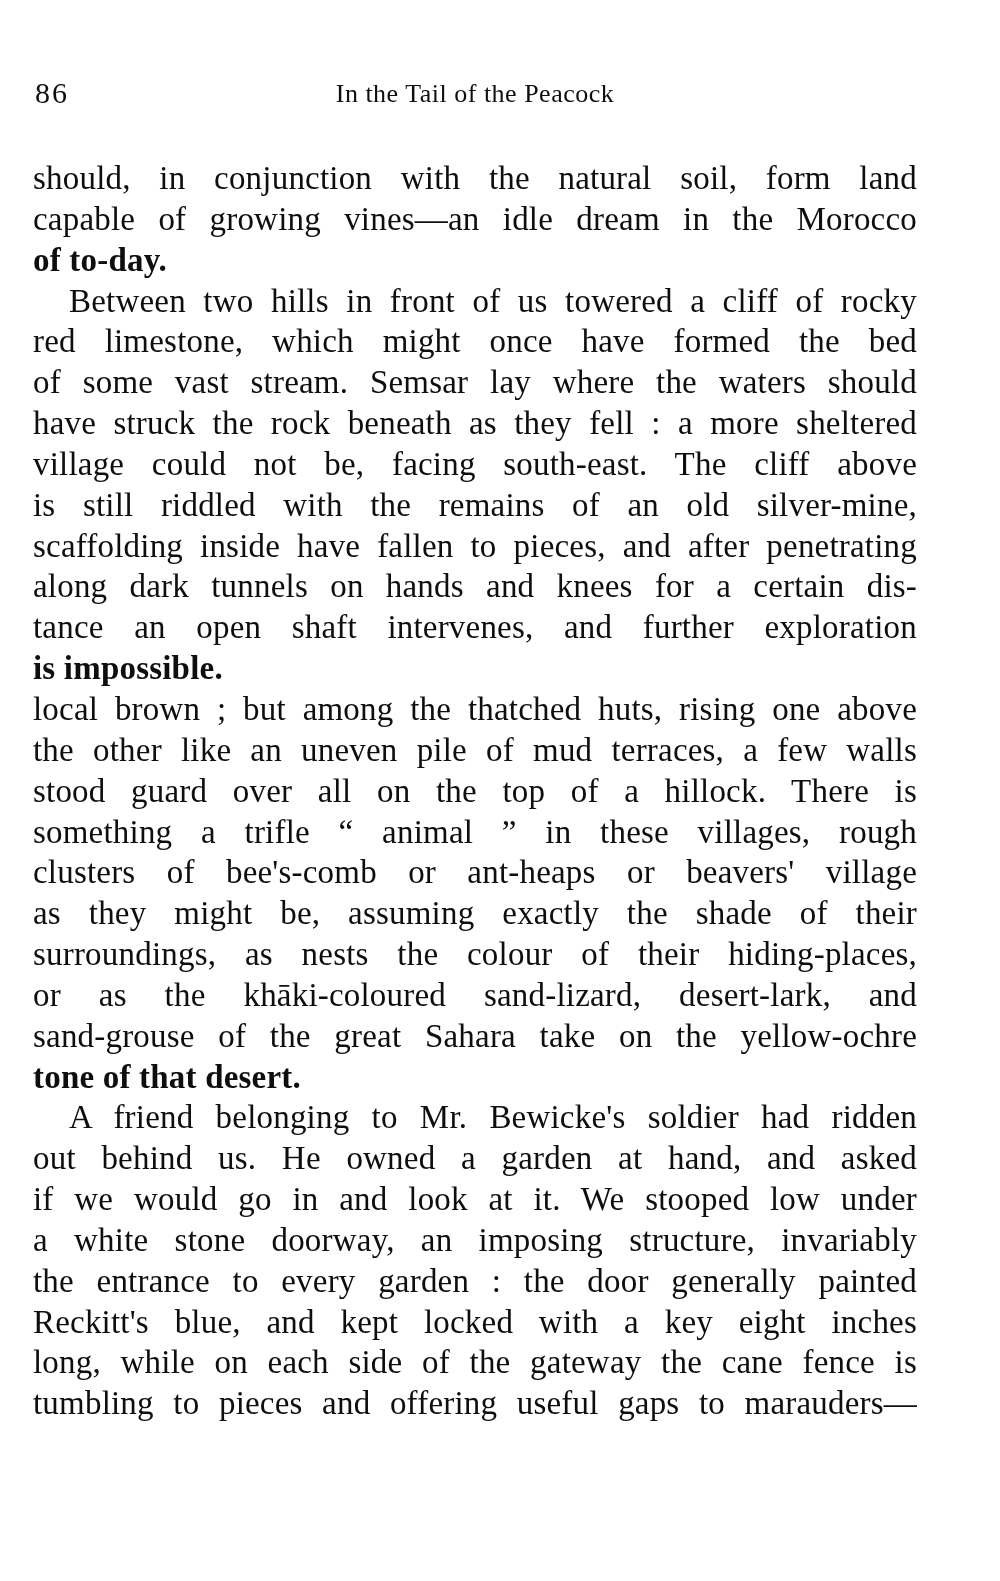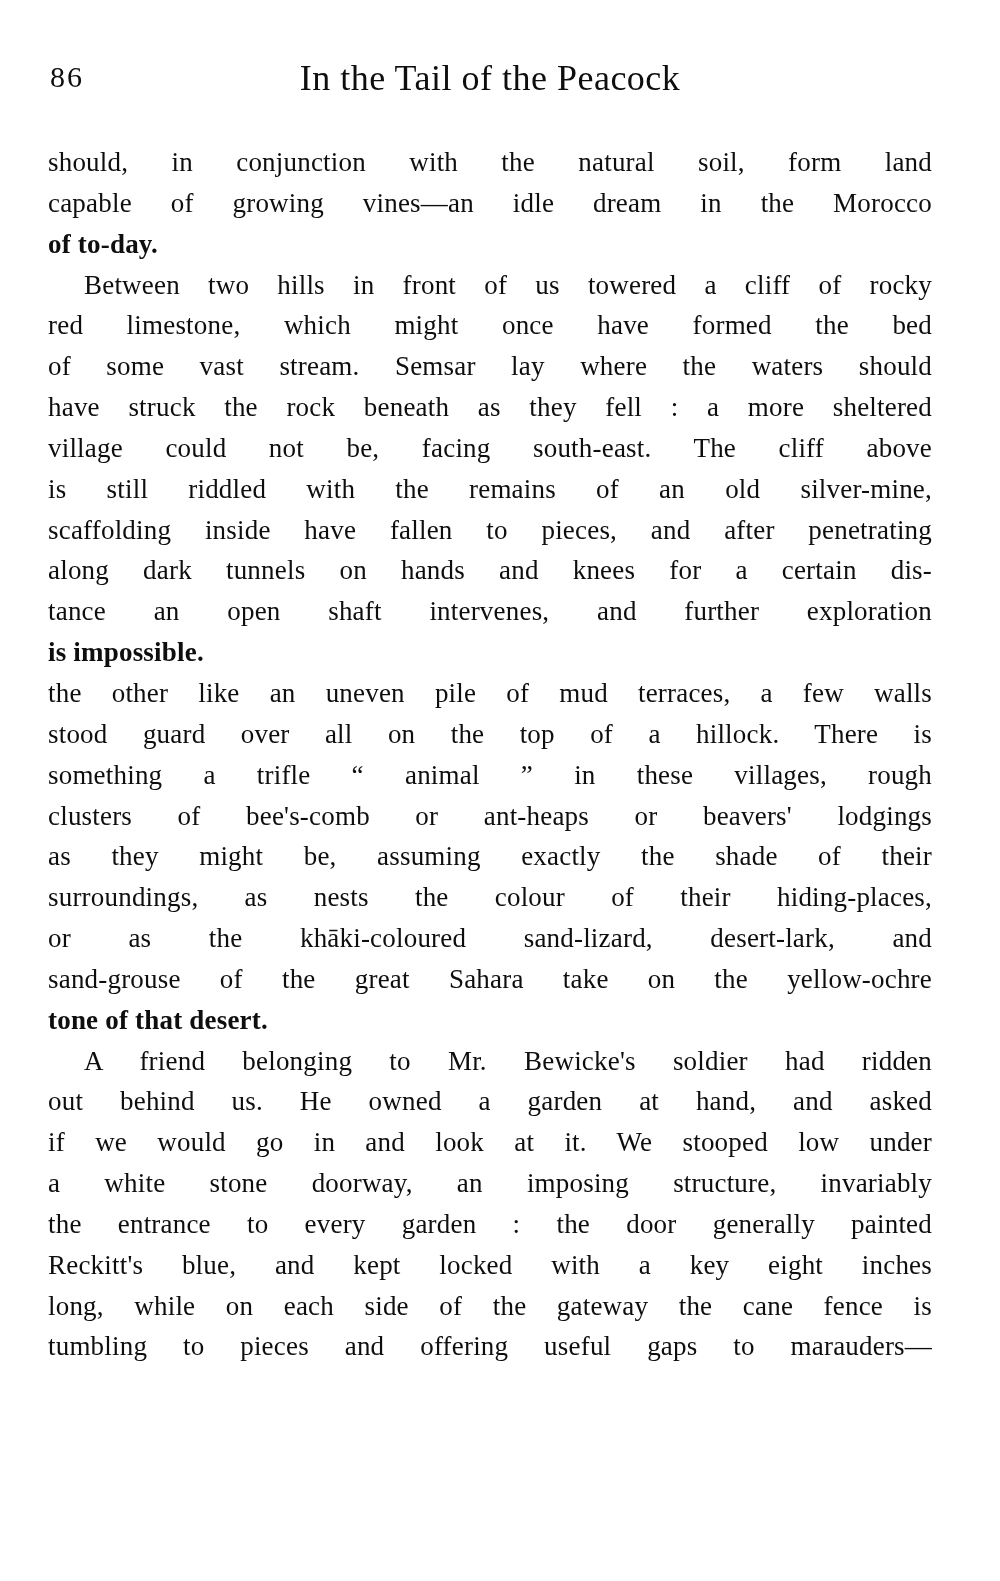--- a/index.html
+++ b/index.html
@@ -10,51 +10,51 @@
   body {
     width: 1000px;
     height: 1581px;
     font-family: "Liberation Serif", "DejaVu Serif", serif;
     color: #0e0e0e;
     overflow: hidden;
   }
   .page {
     position: relative;
     width: 884px;           
-    margin-left: 48px;
+    margin-left: 33px;
     margin-right: 83px;
-    padding-top: 56px;
+    padding-top: 72px;
   }
   .header {
     position: relative;
     height: 48px;
   }
   .page-number {
     position: absolute;
     left: 2px;
     top: 4px;
     font-size: 30px;
     letter-spacing: 2px;
   }
   .page-title {
     margin: 0;
     text-align: center;
-    font-size: 36px;
+    font-size: 26px;
     font-weight: normal;
     letter-spacing: 0.5px;
     line-height: 44px;
   }
   .text-block {
     margin-top: 38px;
   }
   .paragraph {
     margin: 0;
   }
   .line {
-    font-size: 27px;
+    font-size: 33px;
     line-height: 40.85px;
     white-space: normal;
     text-align: justify;
     text-align-last: justify;
     letter-spacing: 0.2px;
   }
   .line.lastline {
     text-align-last: left;
     font-weight: bold;
   }
@@ -83,24 +83,25 @@
         <div class="line">of some vast stream.  Semsar lay where the waters should</div>
         <div class="line">have struck the rock beneath as they fell : a more sheltered</div>
         <div class="line">village could not be, facing south-east.  The cliff above</div>
         <div class="line">is still riddled with the remains of an old silver-mine,</div>
         <div class="line">scaffolding inside have fallen to pieces, and after penetrating</div>
         <div class="line">along dark tunnels on hands and knees for a certain dis-</div>
         <div class="line">tance an open shaft intervenes, and further exploration</div>
         <div class="line lastline">is impossible.</div>
       </div>
       <div class="paragraph">
+        <div class="line">local brown ; but among the thatched huts, rising one above</div>
         <div class="line">the other like an uneven pile of mud terraces, a few walls</div>
         <div class="line">stood guard over all on the top of a hillock.  There is</div>
         <div class="line">something a trifle “ animal ” in these villages, rough</div>
-        <div class="line">clusters of bee's-comb or ant-heaps or beavers' lodgings</div>
+        <div class="line">clusters of bee's-comb or ant-heaps or beavers' village</div>
         <div class="line">as they might be, assuming exactly the shade of their</div>
         <div class="line">surroundings, as nests the colour of their hiding-places,</div>
         <div class="line">or as the khāki-coloured sand-lizard, desert-lark, and</div>
         <div class="line">sand-grouse of the great Sahara take on the yellow-ochre</div>
         <div class="line lastline">tone of that desert.</div>
       </div>
       <div class="paragraph">
         <div class="line indent">A friend belonging to Mr. Bewicke's soldier had ridden</div>
         <div class="line">out behind us.  He owned a garden at hand, and asked</div>
         <div class="line">if we would go in and look at it.  We stooped low under</div>

